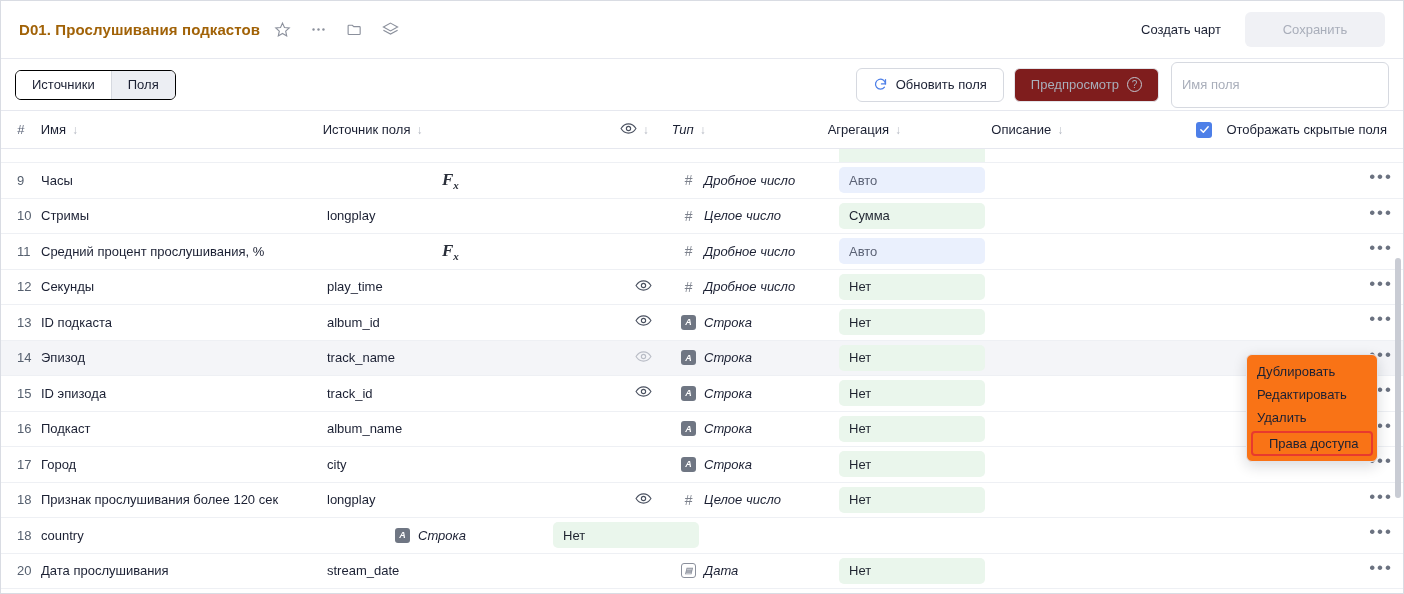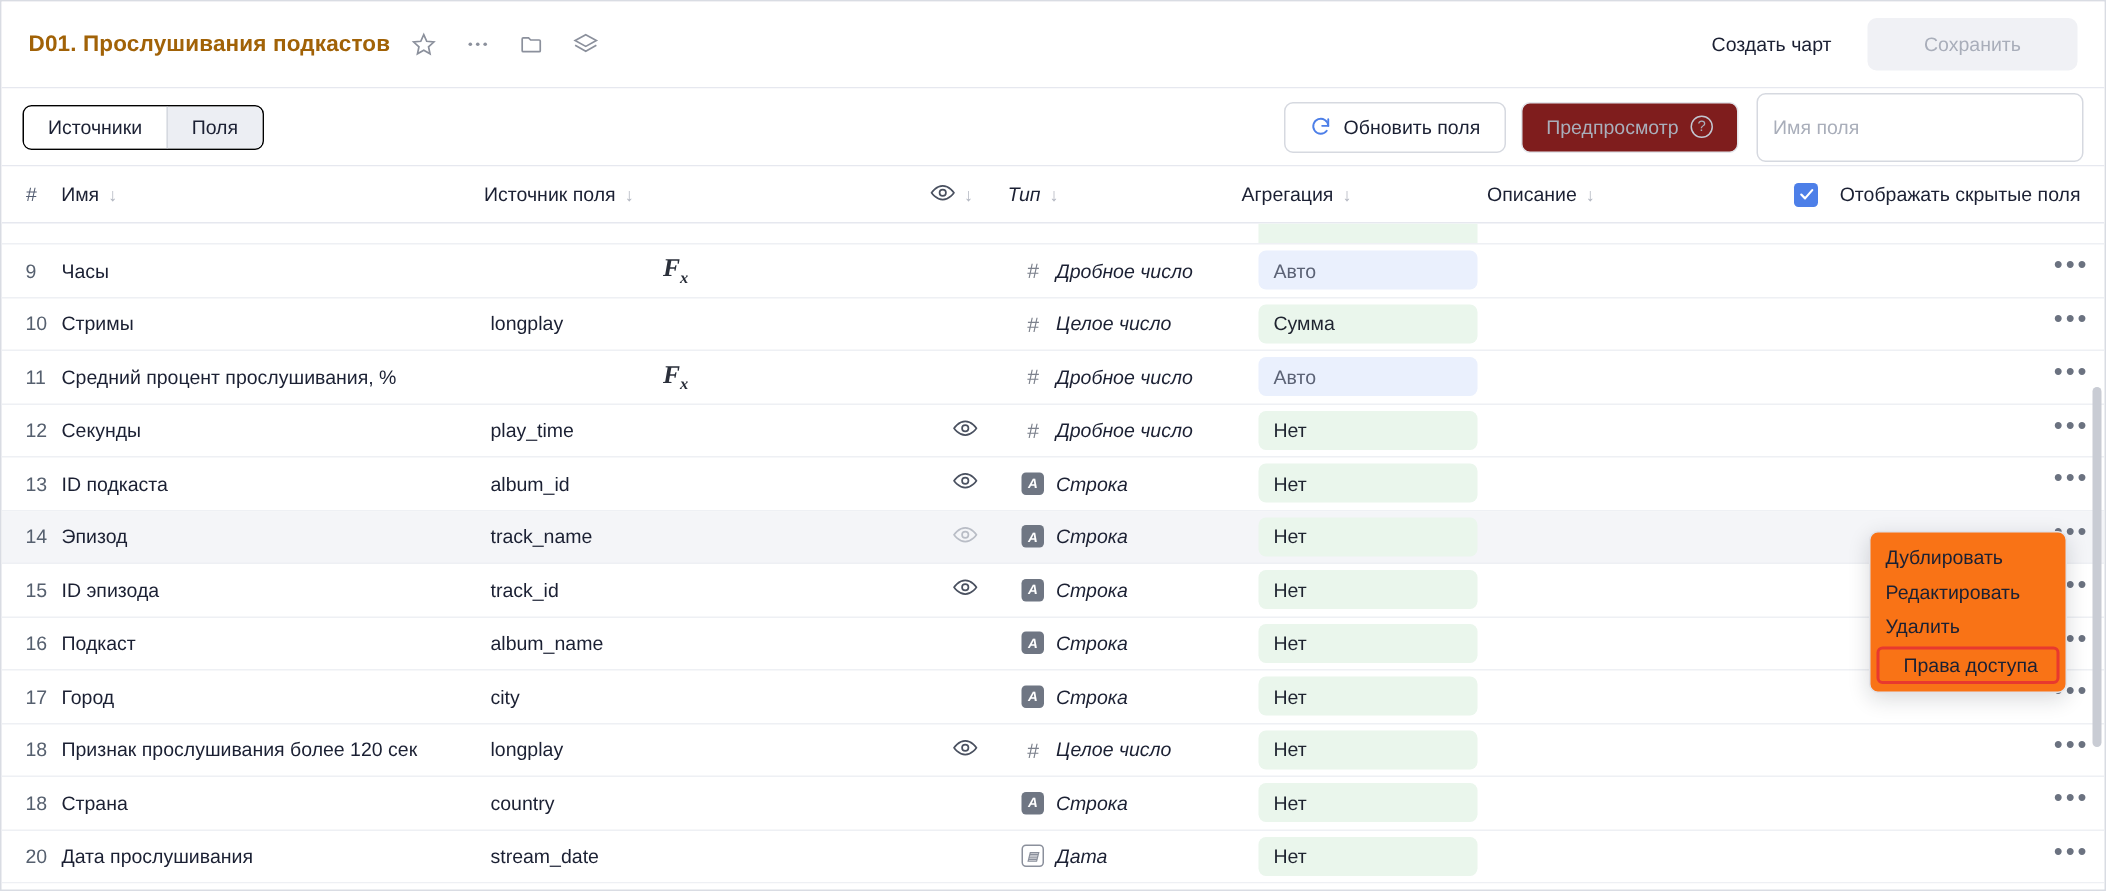--- a/index.html
+++ b/index.html
@@ -624,21 +624,20 @@
           <div class="cell col-agg">
             <div class="agg-pill agg-val">Нет</div>
           </div>
           <div class="cell col-desc"></div>
           <div class="cell col-tail">
             <span class="dots">•••</span>
           </div>
         </div>
         <div class="row">
           <div class="cell col-num">18</div>
-          <div class="cell col-name">Страна</div>
           <div class="cell col-source">
             <span>country</span>
           </div>
           <div class="cell col-eye"></div>
           <div class="cell col-type">
             <span class="type-ic type-str">A</span>
             <span>Строка</span>
           </div>
           <div class="cell col-agg">
             <div class="agg-pill agg-val">Нет</div>

